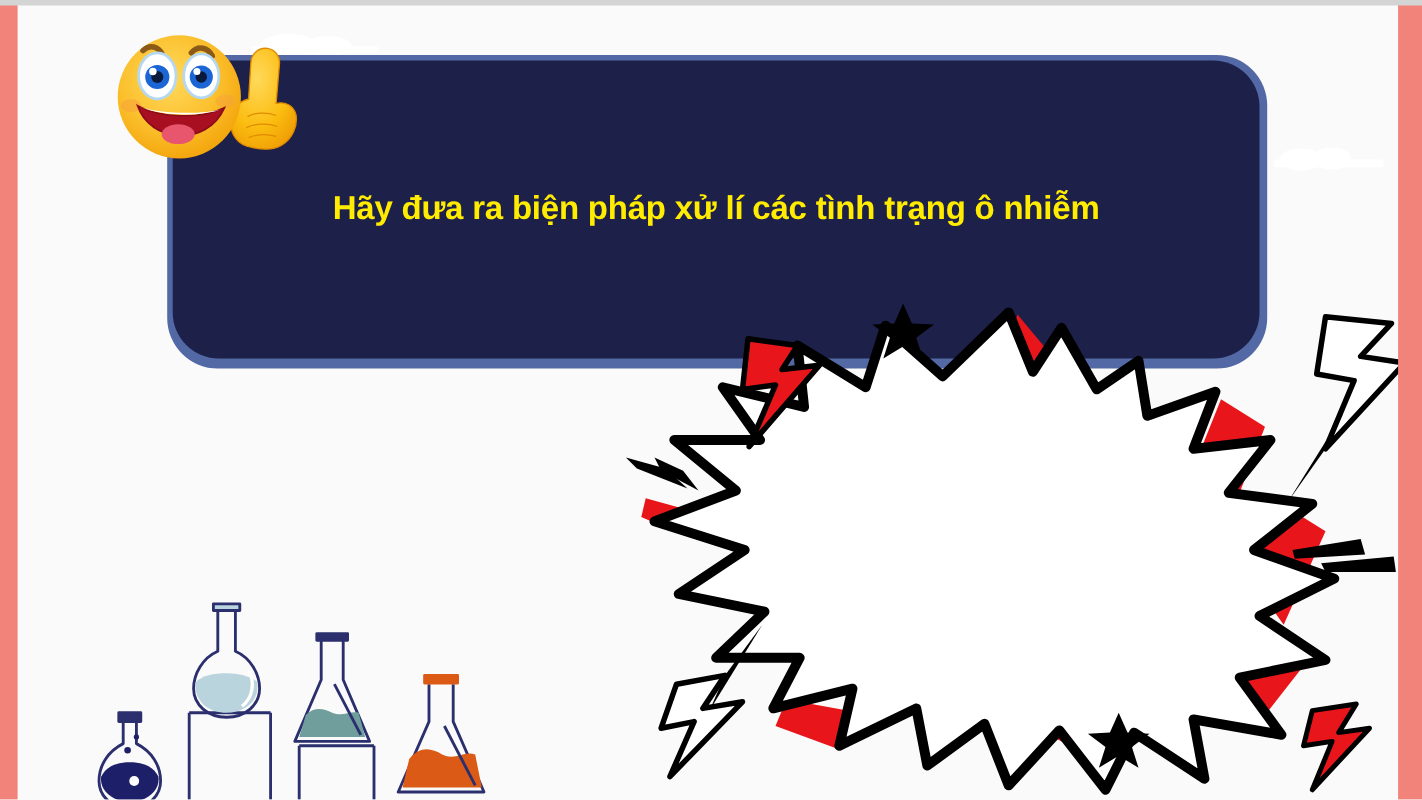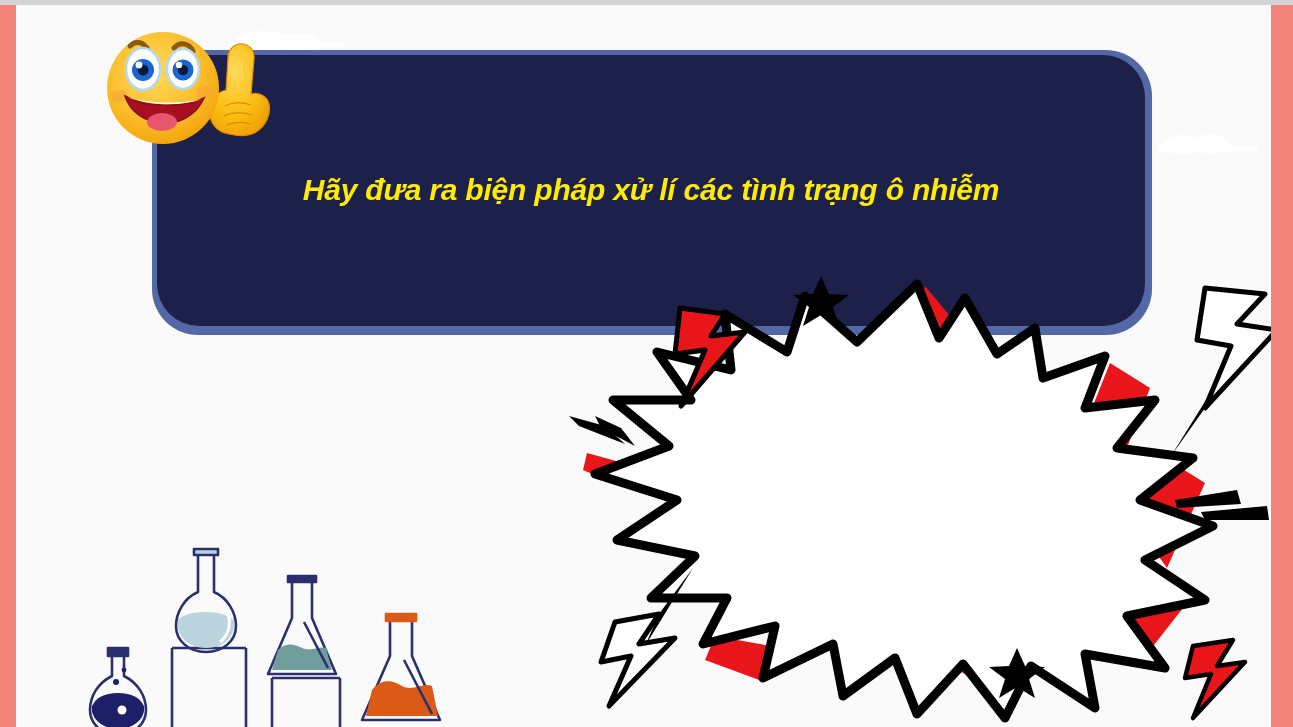--- a/index.html
+++ b/index.html
@@ -37,21 +37,20 @@
     display:flex;align-items:center;justify-content:center;
   }
   #panel-text{
     color:#ffec00;
     font-size:30px;
     font-weight:bold;
     line-height:1.95;
     text-align:center;
     padding:0 38px;
     letter-spacing:-0.2px;
-    font-style:italic;
   }
   #panel-text .ln{display:block;white-space:nowrap;}
 
   
   #emoji{position:absolute;left:104px;top:22px;width:185px;height:130px;z-index:22;}
 
   
   #burst{position:absolute;left:565px;top:268px;width:715px;height:459px;z-index:20;}
   #burst-text{
     position:absolute;left:655px;top:400px;width:430px;

